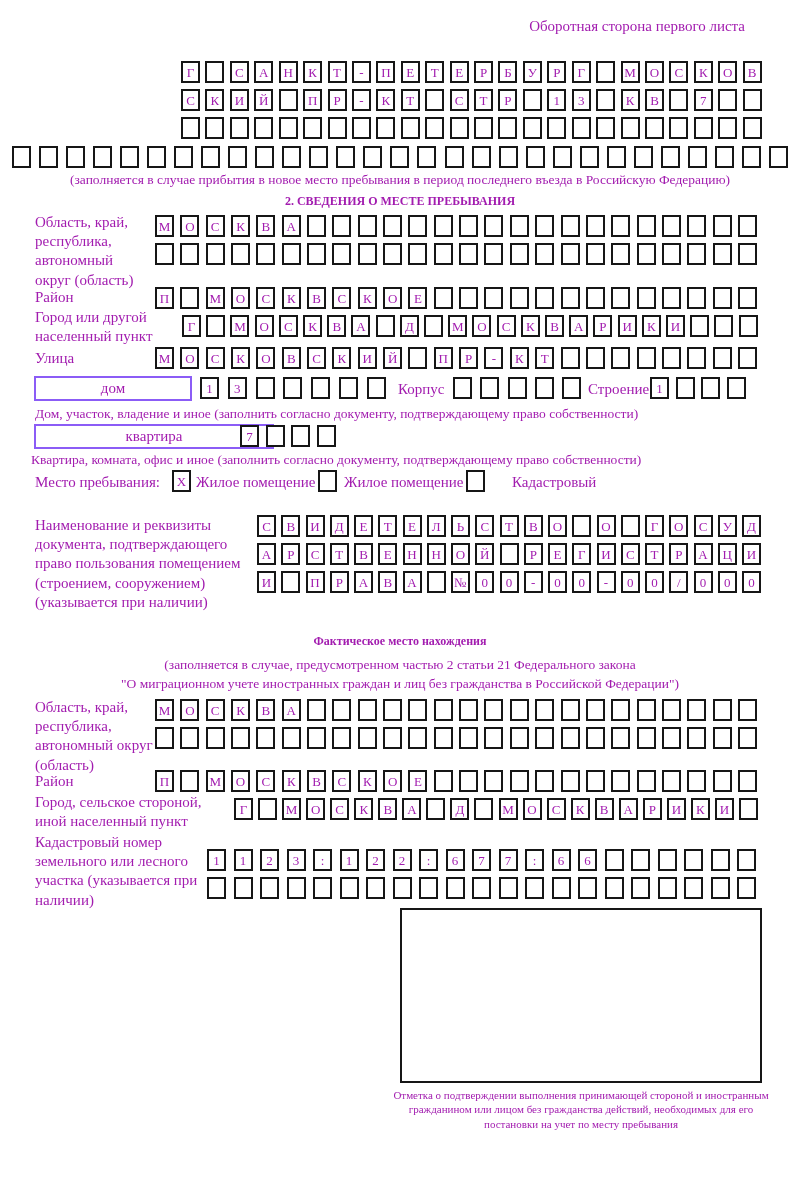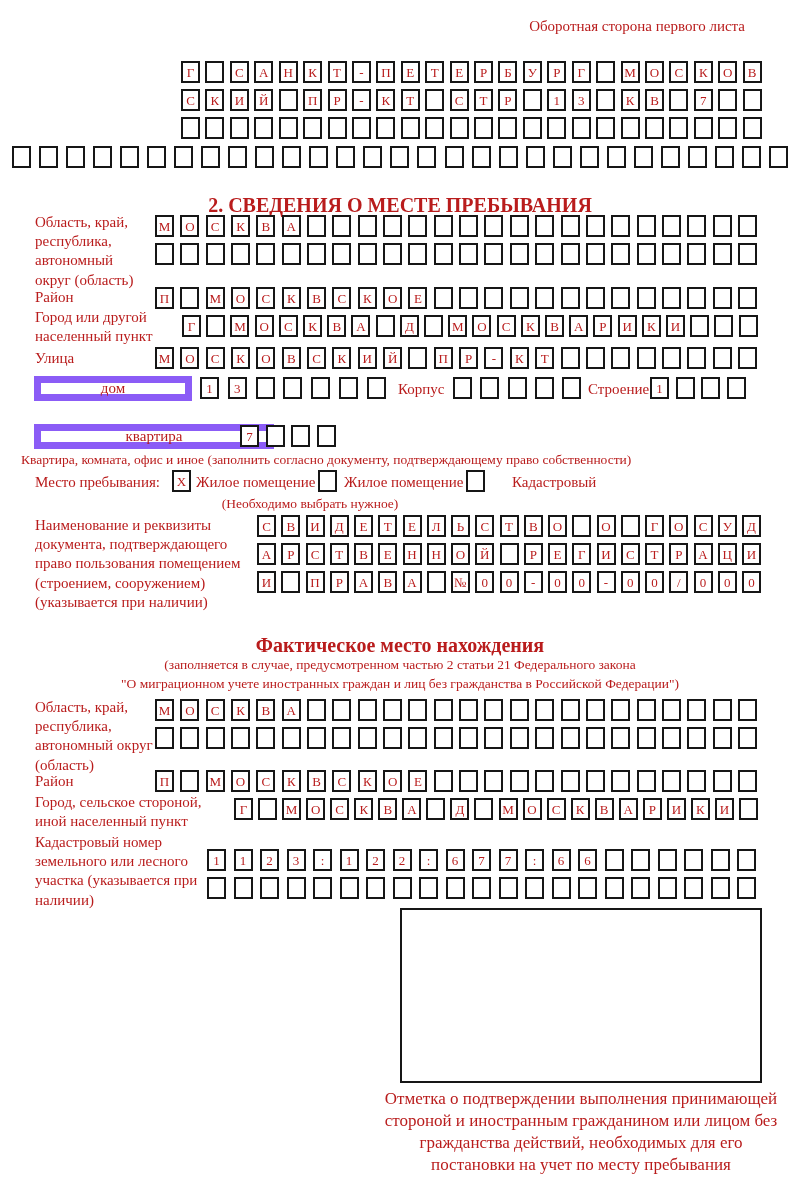--- a/index.html
+++ b/index.html
@@ -1,38 +1,38 @@
 <!DOCTYPE html>
 <html><head>
 <meta charset="utf-8">
 <style>
   * { margin:0; padding:0; box-sizing:border-box; }
   html,body { background:#fff; }
   .sheet {
-    position:relative; width:800px; height:1180px; background:#fff; color:#b91c1c;
+    position:relative; width:800px; height:1180px; background:#fff; color:#a21caf;
     font-family:"Liberation Serif","DejaVu Serif",serif; font-size:15px; overflow:hidden;
   }
   .abs { position:absolute; }
   .label { line-height:1.28; }
   .cells { display:flex; justify-content:space-between; height:22px; }
   .cell {
     flex:0 0 auto; width:19px; height:22px; border:2px solid #161616;
     display:inline-flex; align-items:center; justify-content:center;
     font-size:13px; line-height:1; background:#fff;
   }
   .widebox {
-    border:7px solid #8b5cf6; display:flex; align-items:center; justify-content:center;
+    border:2px solid #8b5cf6; display:flex; align-items:center; justify-content:center;
     font-size:15px; background:#fff;
   }
   .note { text-align:center; font-size:13.5px; }
   .lnote { font-size:13.5px; }
-  .title { text-align:center; font-weight:bold; font-size:20px; }
+  .title { text-align:center; font-weight:bold; font-size:12px; }
   .right { text-align:right; }
   .stamp { border:2px solid #161616; background:#fff; }
-  .caption { text-align:center; font-size:17px; line-height:1.3;font-family:Liberation Serif, serif; }
+  .caption { text-align:center; font-size:11px; line-height:1.3;font-family:Liberation Serif, serif; }
 </style>
 </head>
 <body>
 
 <div class="sheet">
 
   <div class="abs right" style="left:0;top:18px;width:745px">Оборотная сторона первого листа</div>
 
   <div class="abs cells" style="left:181px;top:61px;width:581px">
       <span class="cell">Г</span>
@@ -136,20 +136,21 @@
       <span class="cell"></span>
       <span class="cell"></span>
       <span class="cell"></span>
       <span class="cell"></span>
       <span class="cell"></span>
       <span class="cell"></span>
       <span class="cell"></span>
       <span class="cell"></span>
       <span class="cell"></span>
     </div>
+  <div class="abs note" style="left:0;top:172px;width:800px">(заполняется в случае прибытия в новое место пребывания в период последнего въезда в Российскую Федерацию)</div>
 
   <div class="abs title" style="left:0;top:194px;width:800px">2. СВЕДЕНИЯ О МЕСТЕ ПРЕБЫВАНИЯ</div>
 
   <div class="abs label" style="left:35px;top:213px;width:112px">Область, край, республика, автономный округ (область)</div>
   <div class="abs cells" style="left:155px;top:215px;width:602px">
       <span class="cell">М</span>
       <span class="cell">О</span>
       <span class="cell">С</span>
       <span class="cell">К</span>
       <span class="cell">В</span>
@@ -302,38 +303,38 @@
       <span class="cell"></span>
       <span class="cell"></span>
     </div>
   <div class="abs label" style="left:588px;top:380px">Строение</div>
   <div class="abs cells" style="left:650px;top:377px;width:96px">
       <span class="cell">1</span>
       <span class="cell"></span>
       <span class="cell"></span>
       <span class="cell"></span>
     </div>
+  <div class="abs lnote" style="left:35px;top:406px">Дом, участок, владение и иное (заполнить согласно документу, подтверждающему право собственности)</div>
 
   <div class="abs widebox" style="left:34px;top:424px;width:240px;height:25px">квартира</div>
   <div class="abs cells" style="left:240px;top:425px;width:96px">
       <span class="cell">7</span>
       <span class="cell"></span>
       <span class="cell"></span>
       <span class="cell"></span>
     </div>
-  <div class="abs lnote" style="left:21px;top:452px">Квартира, комната, офис и иное (заполнить согласно документу, подтверждающему право собственности)</div>
+  <div class="abs lnote" style="left:31px;top:452px">Квартира, комната, офис и иное (заполнить согласно документу, подтверждающему право собственности)</div>
 
   <div class="abs label" style="left:35px;top:473px">Место пребывания:</div>
   <span class="abs cell" style="left:172px;top:470px">X</span>
   <div class="abs label" style="left:196px;top:473px">Жилое помещение</div>
   <span class="abs cell" style="left:318px;top:470px"></span>
   <div class="abs label" style="left:344px;top:473px">Жилое помещение</div>
   <span class="abs cell" style="left:466px;top:470px"></span>
   <div class="abs label" style="left:512px;top:473px">Кадастровый</div>
-  <div class="abs note" style="left:110px;top:496px;width:400px">(Необходимо выбрать нужное)</div>
 
   <div class="abs label" style="left:35px;top:516px;width:222px">Наименование и реквизиты документа, подтверждающего право пользования помещением (строением, сооружением) (указывается при наличии)</div>
   <div class="abs cells" style="left:257px;top:515px;width:504px">
       <span class="cell">С</span>
       <span class="cell">В</span>
       <span class="cell">И</span>
       <span class="cell">Д</span>
       <span class="cell">Е</span>
       <span class="cell">Т</span>
       <span class="cell">Е</span>

